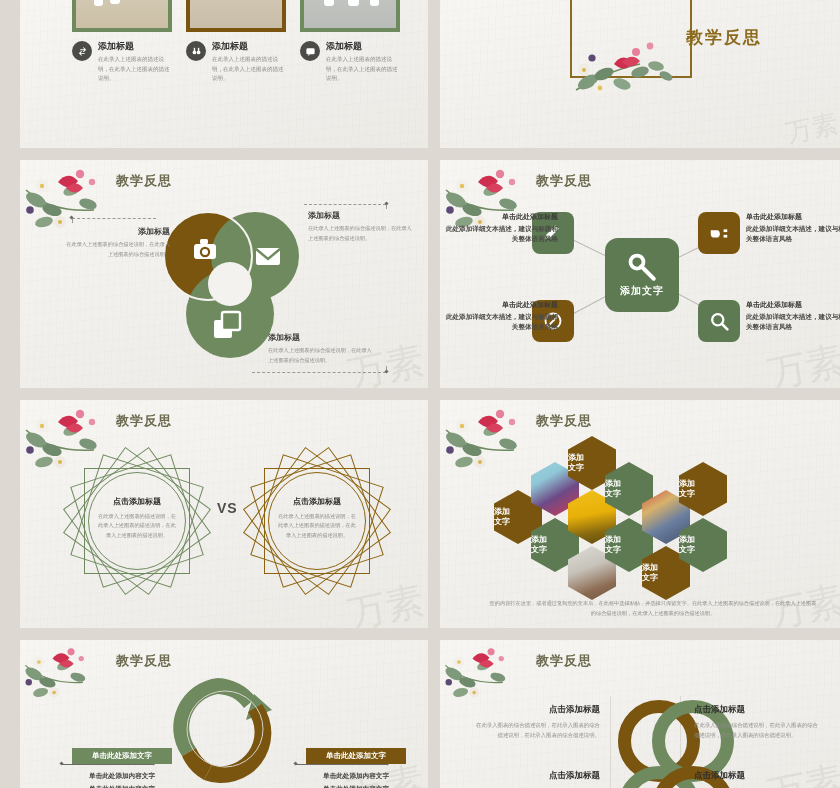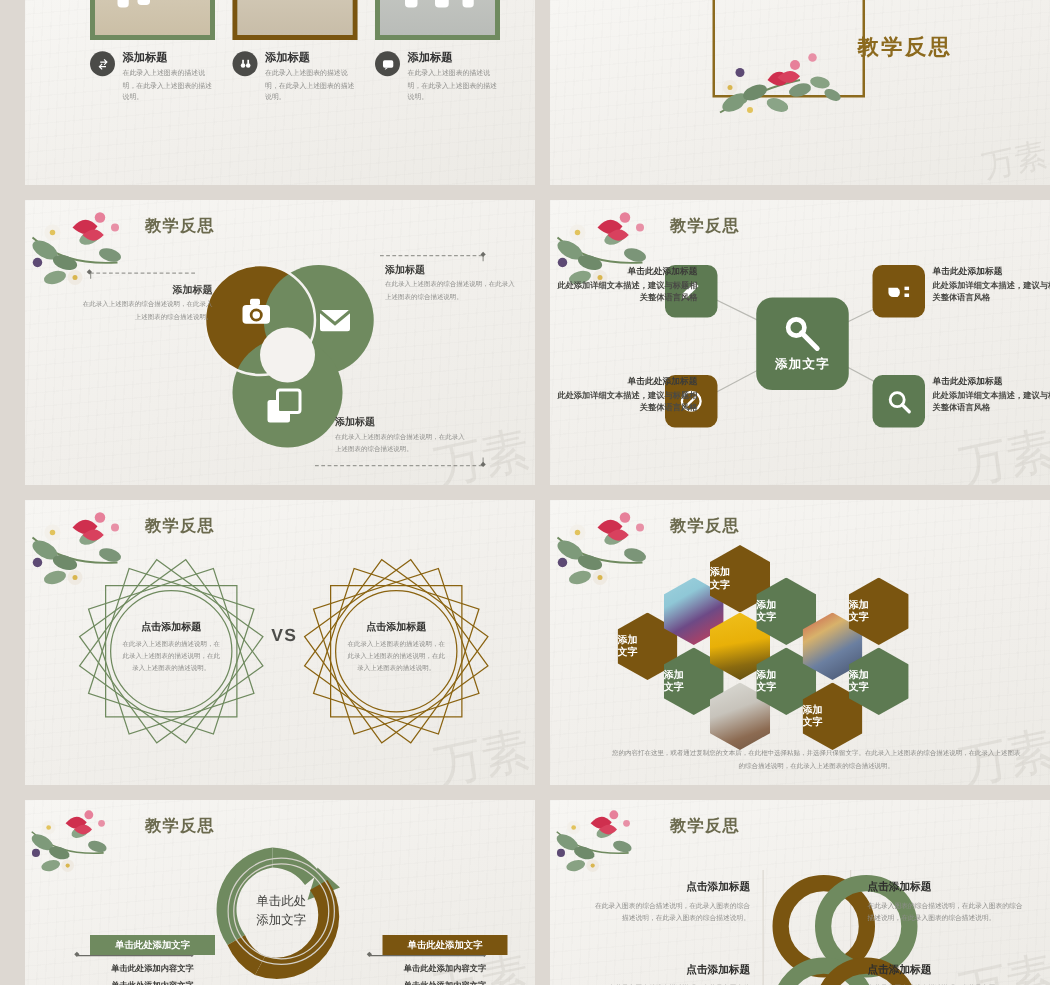--- a/index.html
+++ b/index.html
@@ -552,24 +552,20 @@
     <div class="cyc">
       <svg viewBox="0 0 130 130" width="130" height="130">
         <path d="M65 12 A53 53 0 1 0 100 25 L108 12 L112 44 L82 40 L92 30 A41 41 0 1 1 65 24 Z" fill="none"></path>
         <path d="M22 92 A50 50 0 0 1 58 14 L58 30 A34 34 0 0 0 36 84 Z" fill="#6f8a5f"></path>
         <path d="M58 14 A50 50 0 0 1 96 34 L84 44 A34 34 0 0 0 58 30 Z" fill="#6f8a5f"></path>
         <path d="M94 30 L112 46 L86 56 Z" fill="#6f8a5f"></path>
         <path d="M102 40 A50 50 0 0 1 44 116 L52 101 A34 34 0 0 0 88 48 Z" fill="#7a5510"></path>
         <path d="M44 116 A50 50 0 0 1 22 92 L36 84 A34 34 0 0 0 52 101 Z" fill="#7a5510"></path>
         <circle cx="65" cy="65" r="38" fill="none" stroke="#d6d2ca" stroke-width="1"></circle>
       </svg>
-      <div class="inner">
-        <b>单击此处</b>
-        <b>添加文字</b>
-      </div>
     </div>
 
     <div class="hrule" style="left:42px;top:124px;width:92px;"></div>
     <div class="dot" style="left:40px;top:122px;"></div>
     <div class="dot" style="left:132px;top:122px;"></div>
     <div class="sidebox" style="left:52px;top:108px;">
       <div class="pill green">单击此处添加文字</div>
       <ul>
         <li>单击此处添加内容文字</li>
         <li>单击此处添加内容文字</li>

